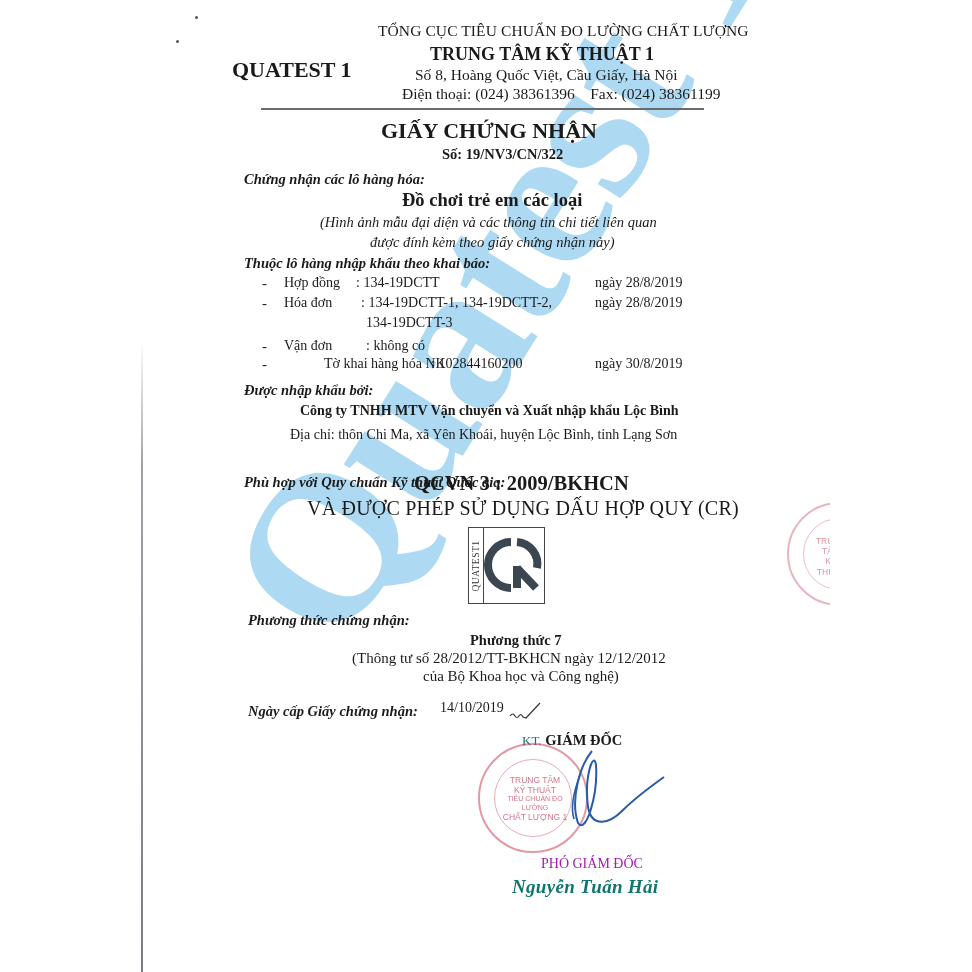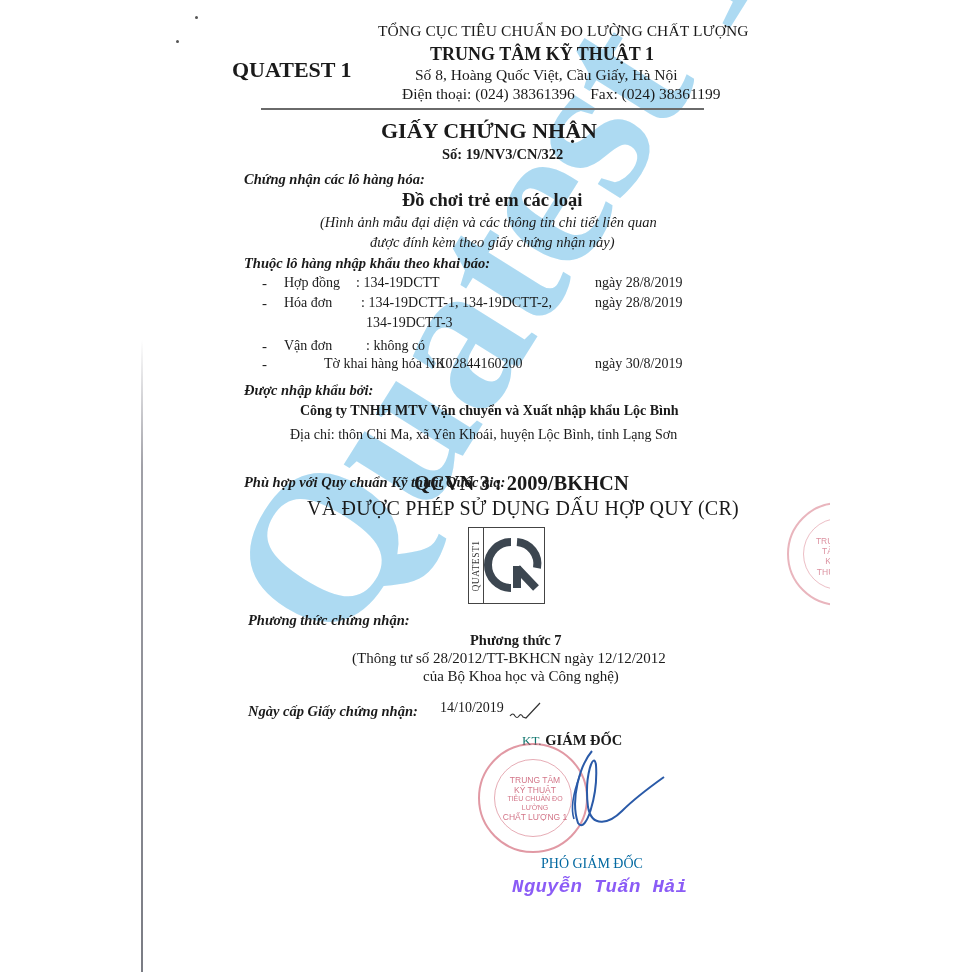--- a/index.html
+++ b/index.html
@@ -60,22 +60,22 @@
   }
   .cr-main { flex: 1; position: relative; }
 
   .stamp {
     position: absolute; border-radius: 50%; border: 2px solid rgba(200,70,90,0.55);
     box-sizing: border-box;
   }
   .stamp-inner { position: absolute; border-radius: 50%; border: 1px solid rgba(200,70,90,0.45); box-sizing: border-box; }
   .stamp-text { position: absolute; font-family: "Liberation Sans", sans-serif; color: rgba(195,70,95,0.75); font-size: 8.5px; text-align: center; line-height: 1.2; }
 
-  .vp-title { left: 541px; top: 856px; font-size: 14px; color: #0369a1; }
-  .vp-name { left: 512px; top: 876px; font-size: 19px; font-style: italic; font-weight: bold; color: #8b5cf6; font-family: Liberation Mono, monospace; letter-spacing: 0.3px; }
+  .vp-title { left: 541px; top: 856px; font-size: 14px; color: #a21caf; }
+  .vp-name { left: 512px; top: 876px; font-size: 19px; font-style: italic; font-weight: bold; color: #0f766e; font-family: Liberation Serif, serif; letter-spacing: 0.3px; }
 </style>
 </head>
 <body>
 
 <div class="page-edge"></div>
 <div class="speck" style="left:195px; top:16px;"></div>
 <div class="speck" style="left:176px; top:40px;"></div>
 
 <div class="watermark">Quatest 1</div>
 

